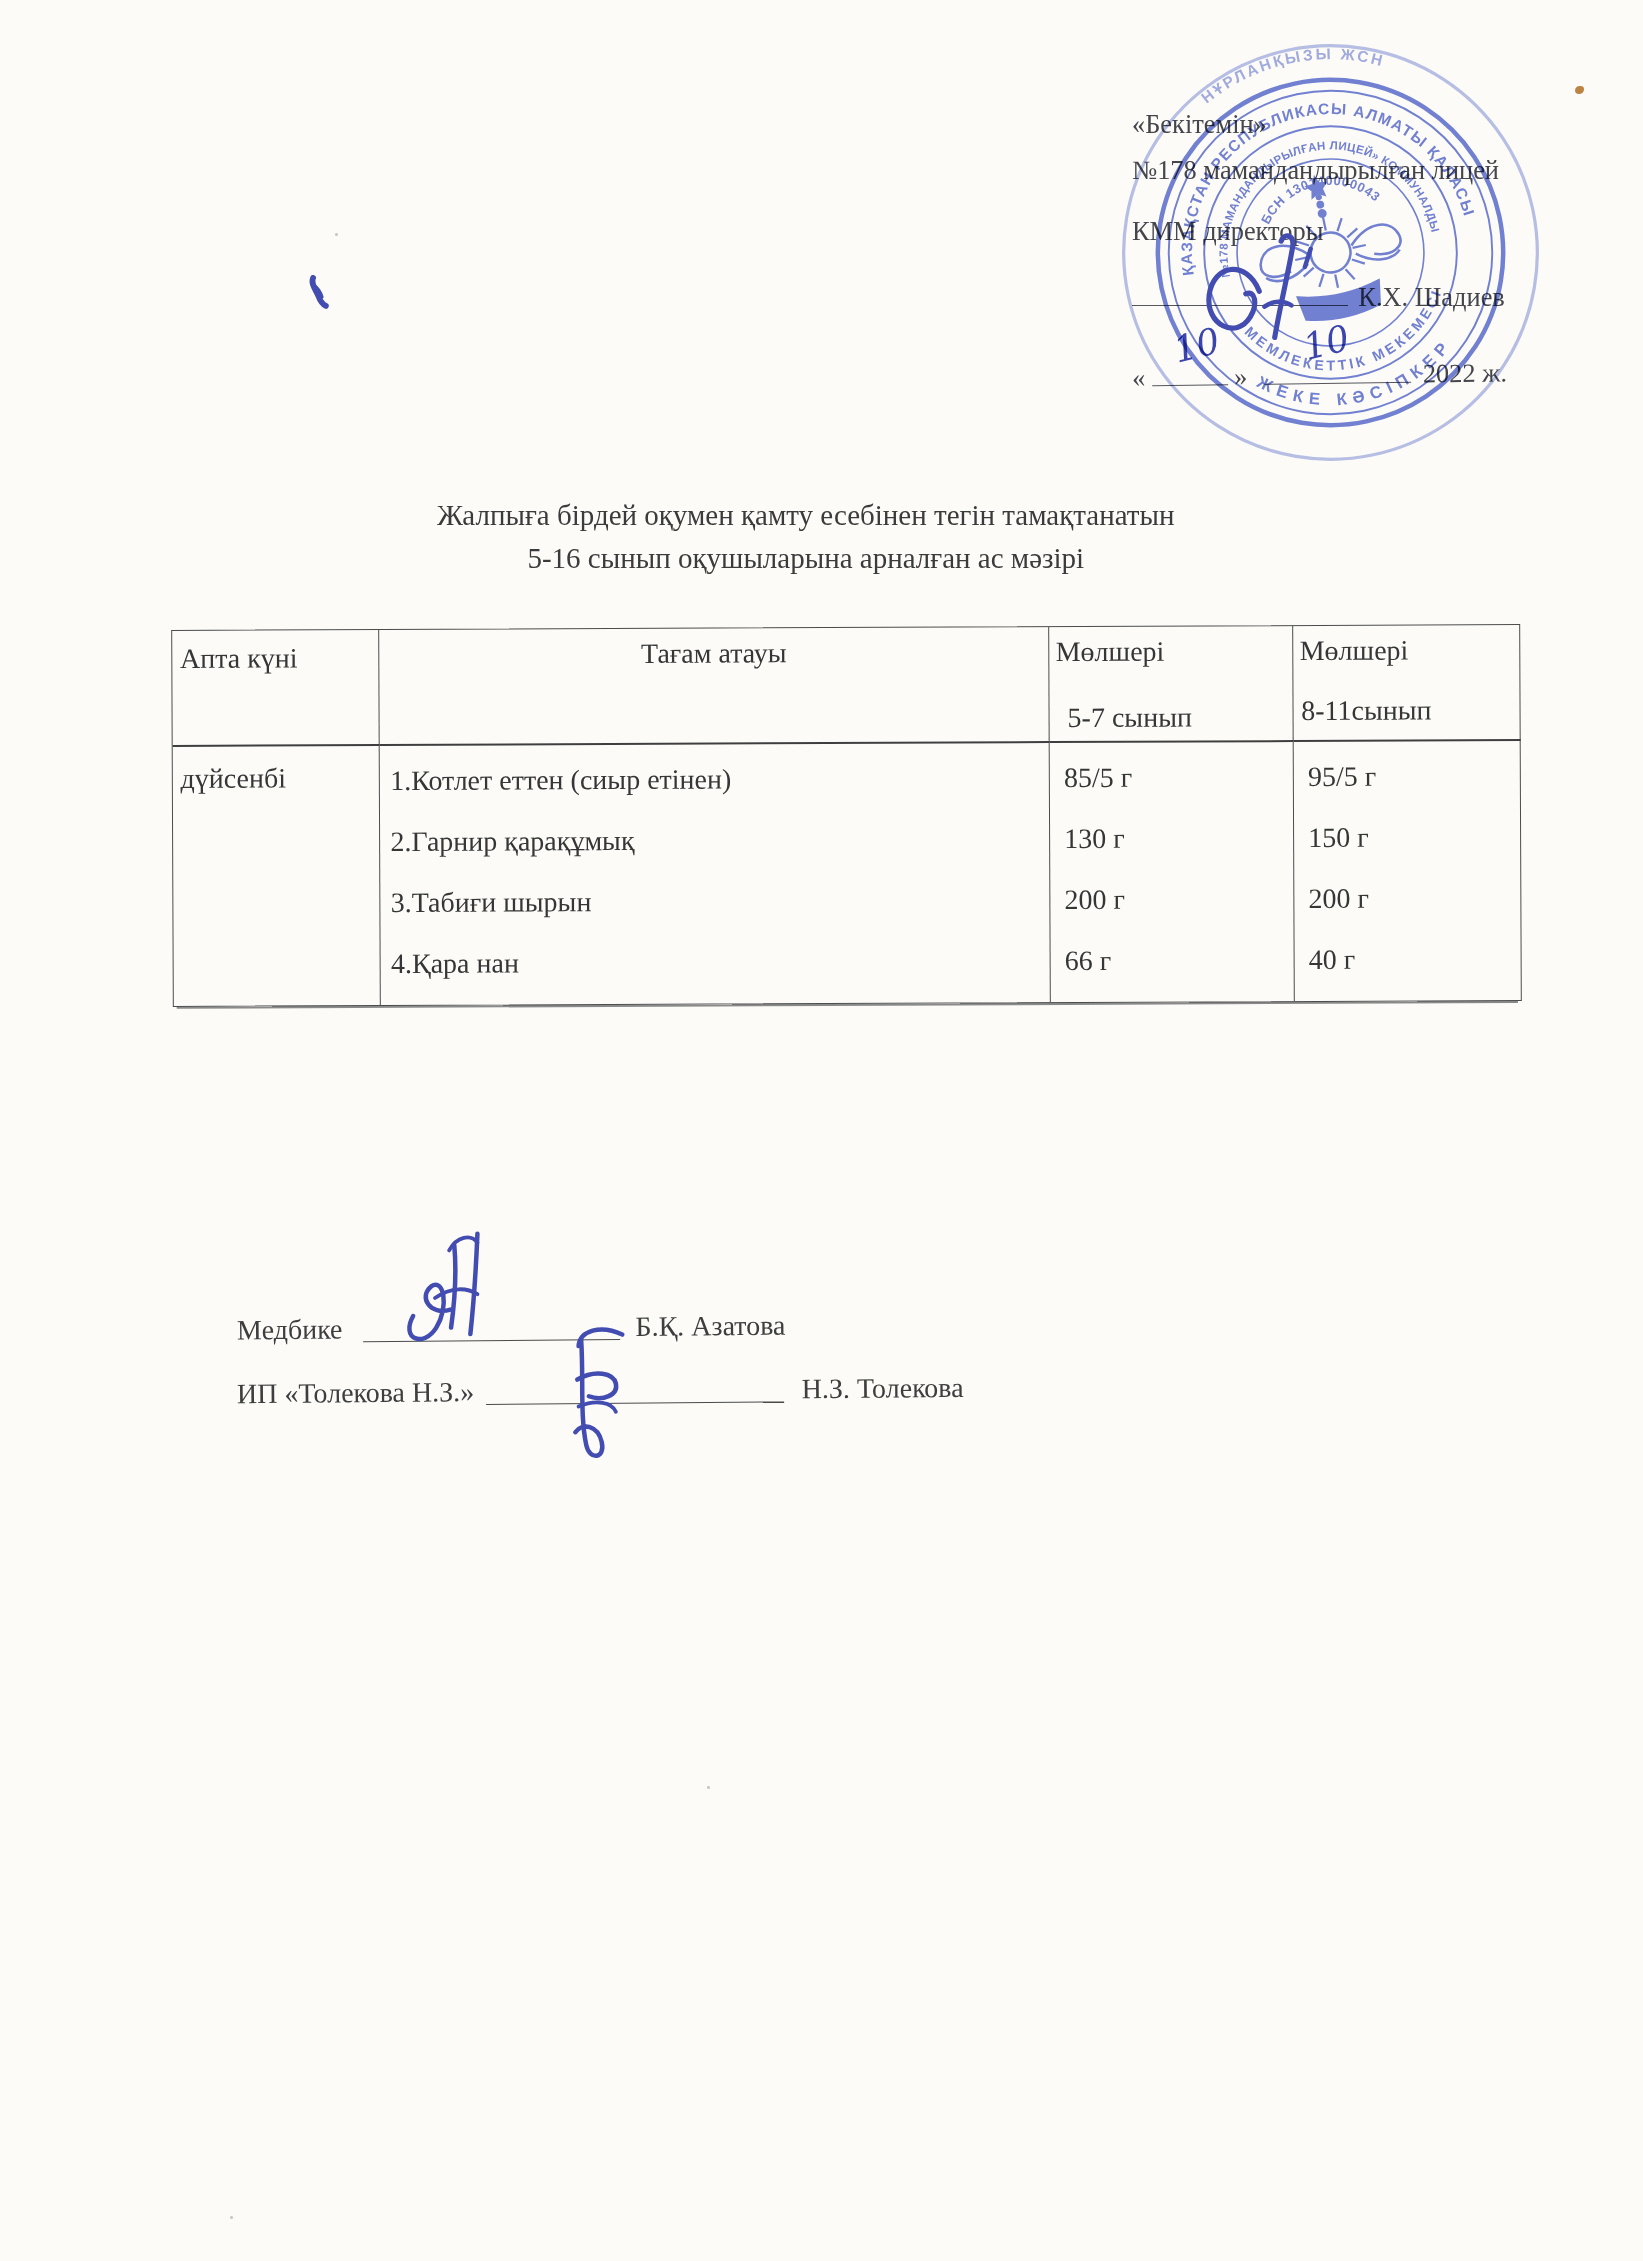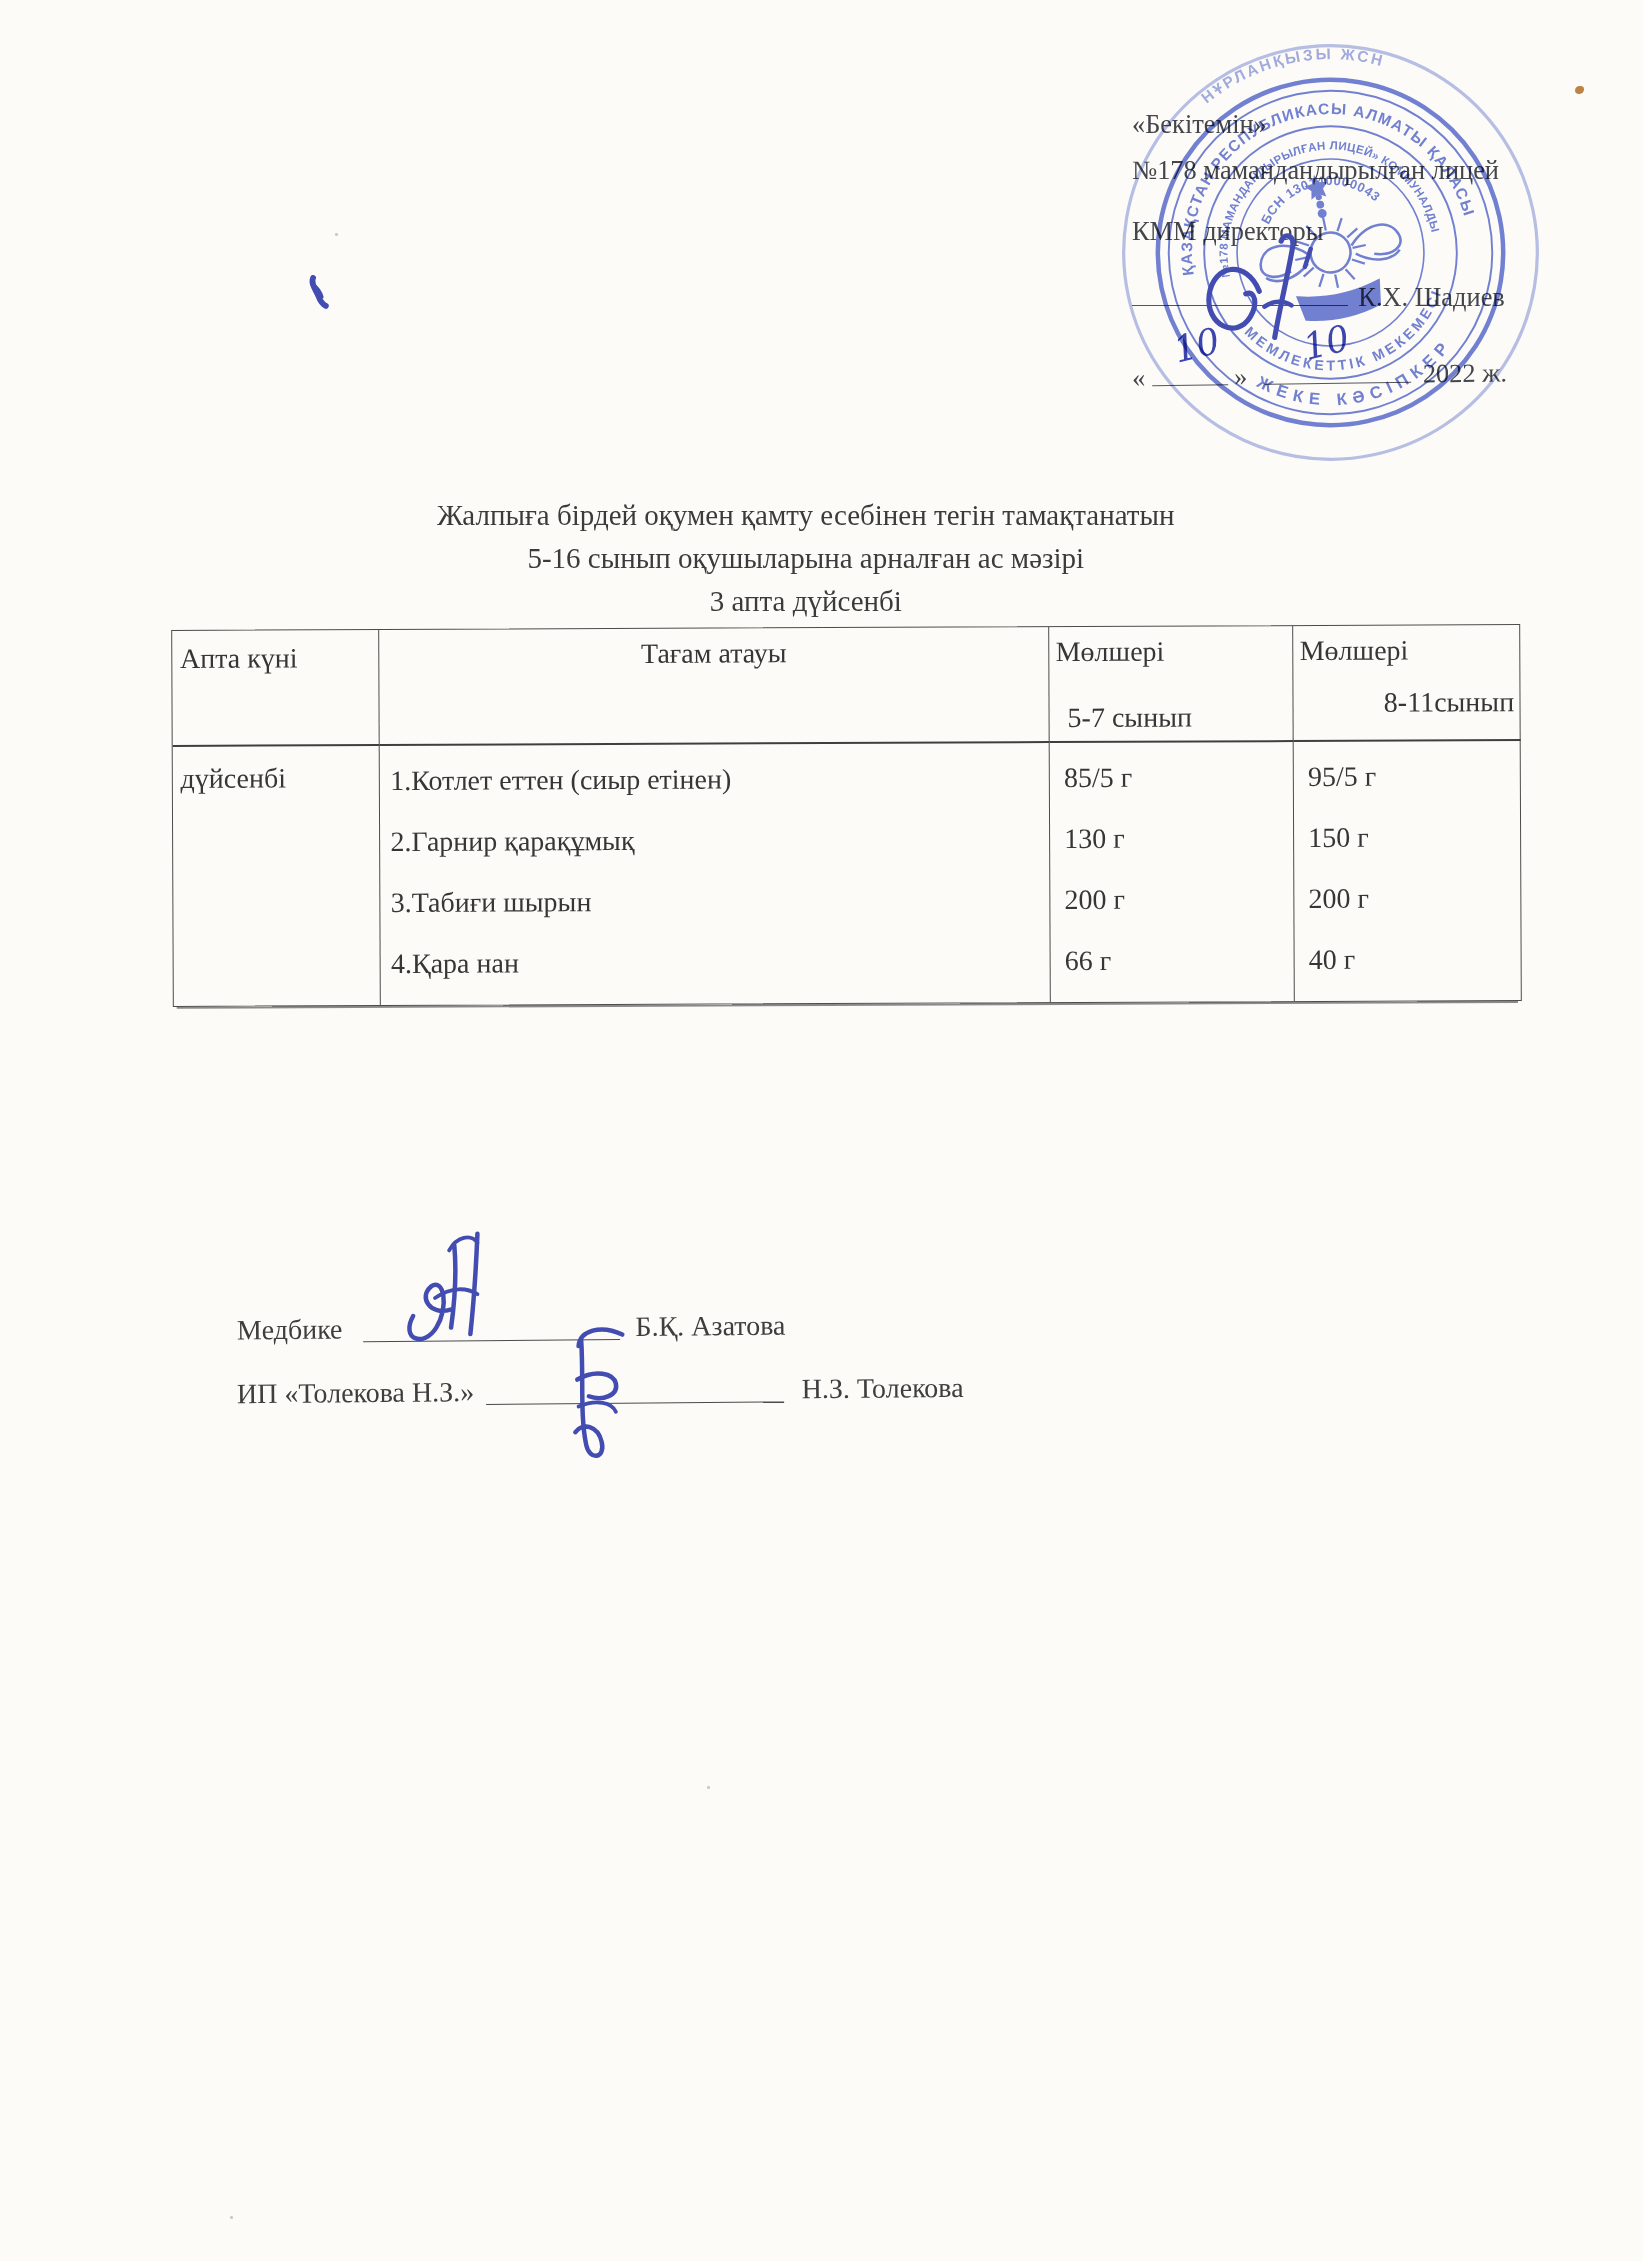--- a/index.html
+++ b/index.html
@@ -62,21 +62,21 @@
     transform:rotate(-0.25deg);
     font-size:28px; color:#363636;
     box-shadow:0 5.8px 0 -3.9px #8a8a8a;
   }
   .cell { border-right:1.3px solid #4c4c4c; }
   .cell.last { border-right:none; }
   .th { border-bottom:2.6px solid #3f3f3f; height:116px; padding:9px 6.4px; }
   .th-day { padding-left:7.7px; padding-top:11.6px; }
   .th-dish { text-align:center; padding-top:9px; }
   .th-sub { margin-top:34px; padding-left:11.6px; }
-  .th-sub2 { margin-top:20px; padding-left:1.3px;text-align:right; }
+  .th-sub2 { margin-top:28px; padding-left:1.3px; }
   .td { height:259px; }
   .td-day { padding:15.5px 5.2px 0 7.7px; }
   .dishes { padding:3.9px 0 0 10.3px; }
   .line { height:61px; line-height:61px; white-space:nowrap; }
   .qty { padding:3.9px 0 0 14px; }
 
   
   .sig-sec-row {
     position:absolute; left:237px; height:37px;
     display:flex; align-items:flex-end;
@@ -174,21 +174,20 @@
   <svg class="director-sig" viewBox="0 0 260 235">
     <path class="pen" stroke-width="8" d="M 118,100 C 98,50 46,58 40,106 C 34,152 82,176 104,140 C 116,120 112,98 97,104"></path>
     <path class="pen" stroke-width="8" d="M 152,22 C 158,8 172,12 170,30 C 166,58 150,124 142,172"></path>
     <path class="pen" stroke-width="7" d="M 126,124 C 140,114 156,114 168,122"></path>
     <path class="pen" stroke-width="7" d="M 198,34 L 189,62"></path>
   </svg>
 
   <div class="title-block">
     <div>Жалпыға бірдей оқумен қамту есебінен тегін тамақтанатын</div>
     <div>5-16 сынып оқушыларына арналған ас мәзірі</div>
-    <div>3 апта дүйсенбі</div>
   </div>
 
   <div class="menu-table">
     <div class="cell th th-day">Апта күні</div>
     <div class="cell th th-dish">Тағам атауы</div>
     <div class="cell th">
       <div>Мөлшері</div>
       <div class="th-sub">5-7 сынып</div>
     </div>
     <div class="cell th last">

